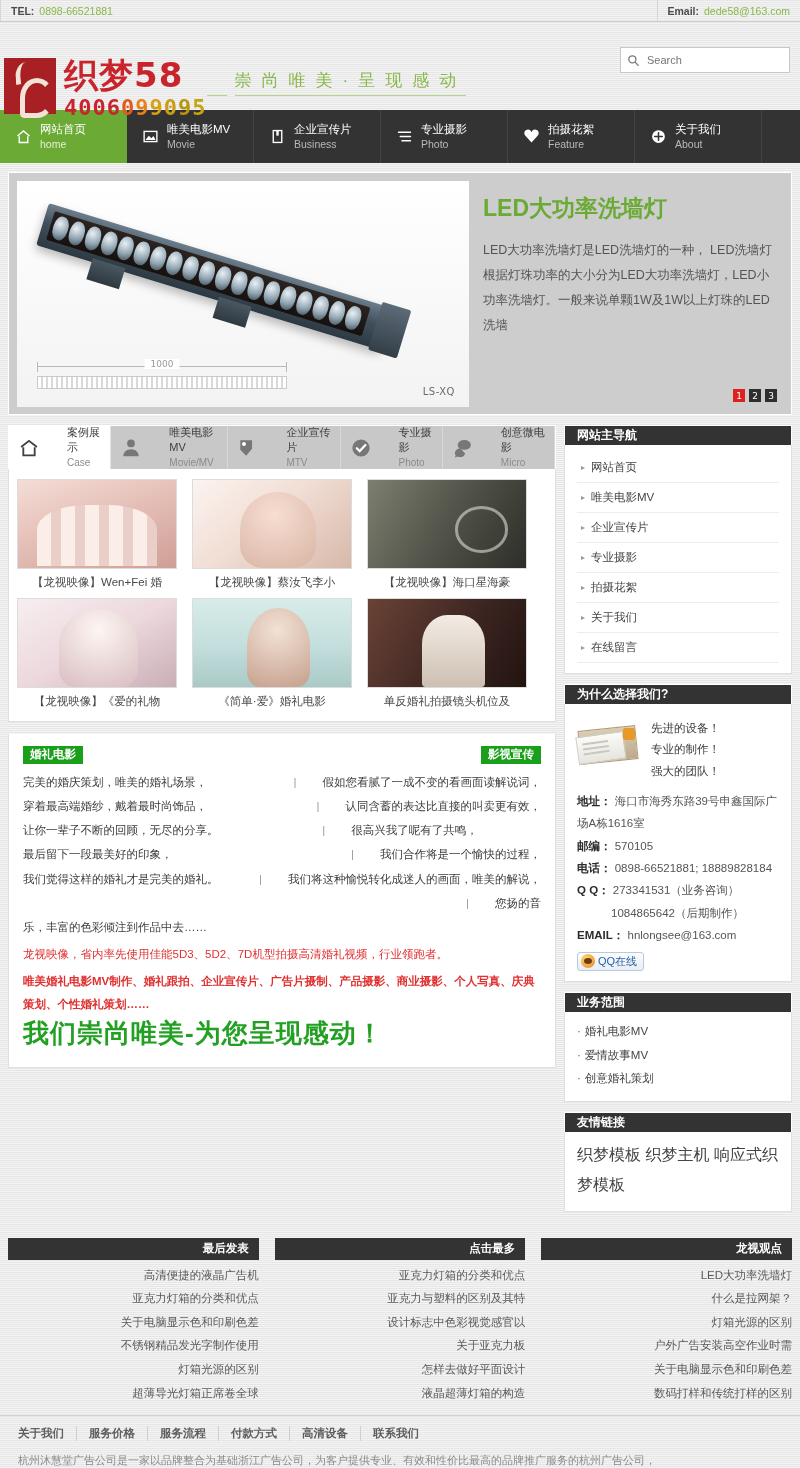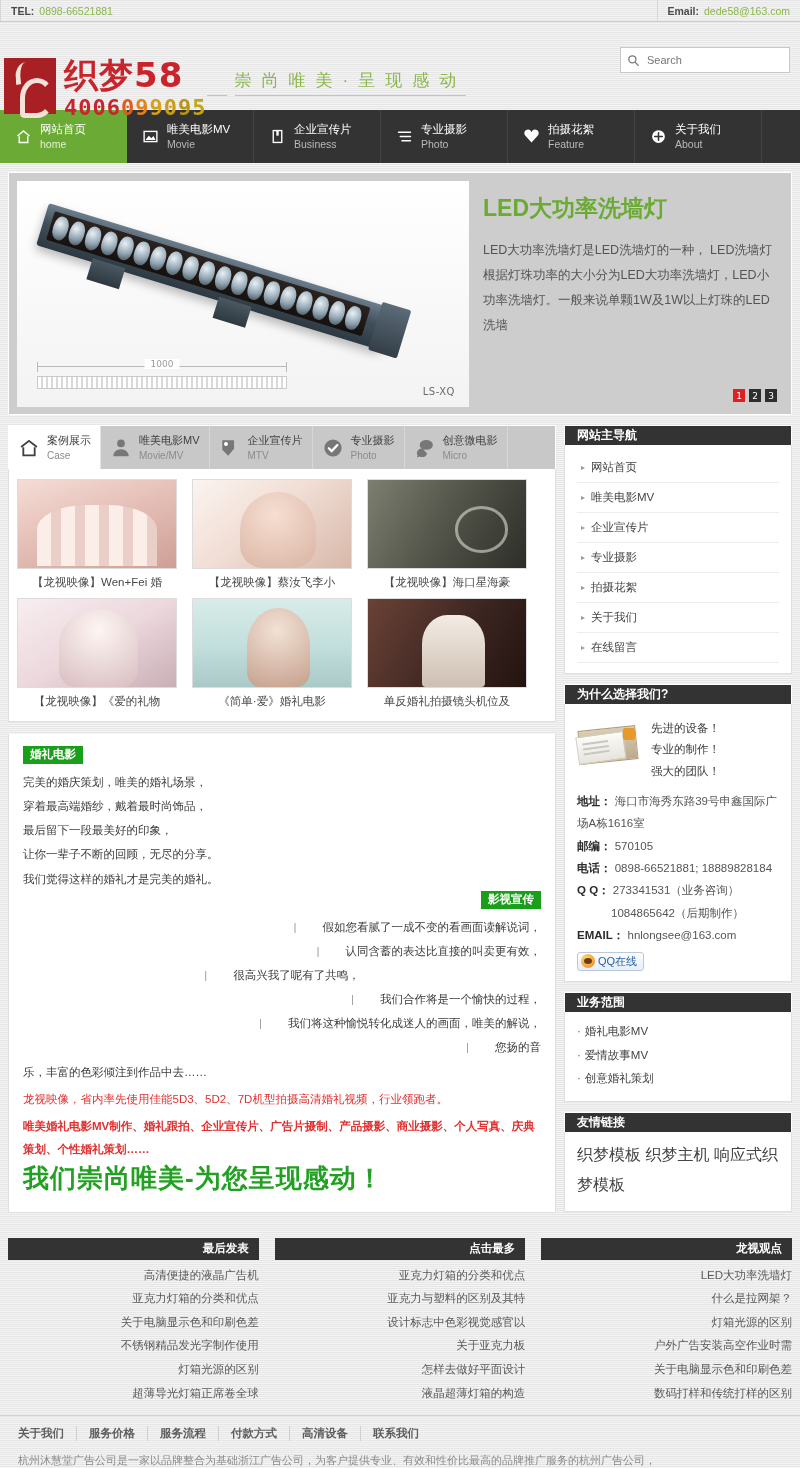--- a/index.html
+++ b/index.html
@@ -286,21 +286,21 @@
     border-bottom: 0;
   }
   .tab {
     display: flex; align-items: center; gap: 7px;
     padding: 0 9px;
     border-right: 1px solid #d8d8d8;
     cursor: pointer;
   }
   .tab.active { background: #fff; border-right-color: #e3e3e3; }
   .tab-ic { width: 22px; height: 22px; flex: none; }
-  .tab-lbl { line-height: 1.25; }
+  .tab-lbl { line-height: 1.25; margin-left: 20px; }
   .tab-cn { font-size: 11px; color: #3f3f3f; }
   .tab-en { font-size: 10px; color: #8b8b8b; }
   .tab-fill { flex: 1; }
 
   .panel {
     background: #fff;
     border: 1px solid #e0e0e0;
     border-top: 0;
     padding: 10px 8px 12px 8px;
   }
@@ -351,21 +351,21 @@
     font-size: 12px; font-weight: bold;
     border: 1px solid #fff;
     border-bottom: 0;
   }
   .intro-box {
     background: #fff;
     border: 1px solid #e0e0e0;
     border-top: 0;
     padding: 12px 14px 16px 14px;
   }
-  .intro-cols { display: flex; flex-direction: column; }
+  .intro-cols { display: flex; }
   .ic-left { width: 255px; }
   .ic-right { flex: 1; }
   .tagmark {
     display: inline-block;
     background: #1a9f1a;
     color: #ffffff;
     font-size: 11.5px; font-weight: bold;
     padding: 1px 7px 2px 7px;
     margin-bottom: 6px;
   }
@@ -701,22 +701,22 @@
 
     <div style="height:12px"></div>
 
     <div class="intro-box">
       <div class="intro-cols">
         <div class="ic-left">
           <div class="tagmark">婚礼电影</div>
           <div id="introleft">
               <div class="intro-line">完美的婚庆策划，唯美的婚礼场景，</div>
               <div class="intro-line">穿着最高端婚纱，戴着最时尚饰品，</div>
+              <div class="intro-line">让你一辈子不断的回顾，无尽的分享。</div>
               <div class="intro-line">最后留下一段最美好的印象，</div>
-              <div class="intro-line">让你一辈子不断的回顾，无尽的分享。</div>
               <div class="intro-line">我们觉得这样的婚礼才是完美的婚礼。</div>
             </div>
         </div>
         <div class="ic-right">
           <div class="row-right"><span class="tagmark">影视宣传</span></div>
           <div id="introright">
               <div class="intro-line r"><span style="color:#9b9b9b;margin-right:26px">|</span>假如您看腻了一成不变的看画面读解说词，</div>
               <div class="intro-line r"><span style="color:#9b9b9b;margin-right:26px">|</span>认同含蓄的表达比直接的叫卖更有效，</div>
               <div class="intro-line c"><span style="color:#9b9b9b;margin-right:26px">|</span>很高兴我了呢有了共鸣，</div>
               <div class="intro-line r"><span style="color:#9b9b9b;margin-right:26px">|</span>我们合作将是一个愉快的过程，</div>

